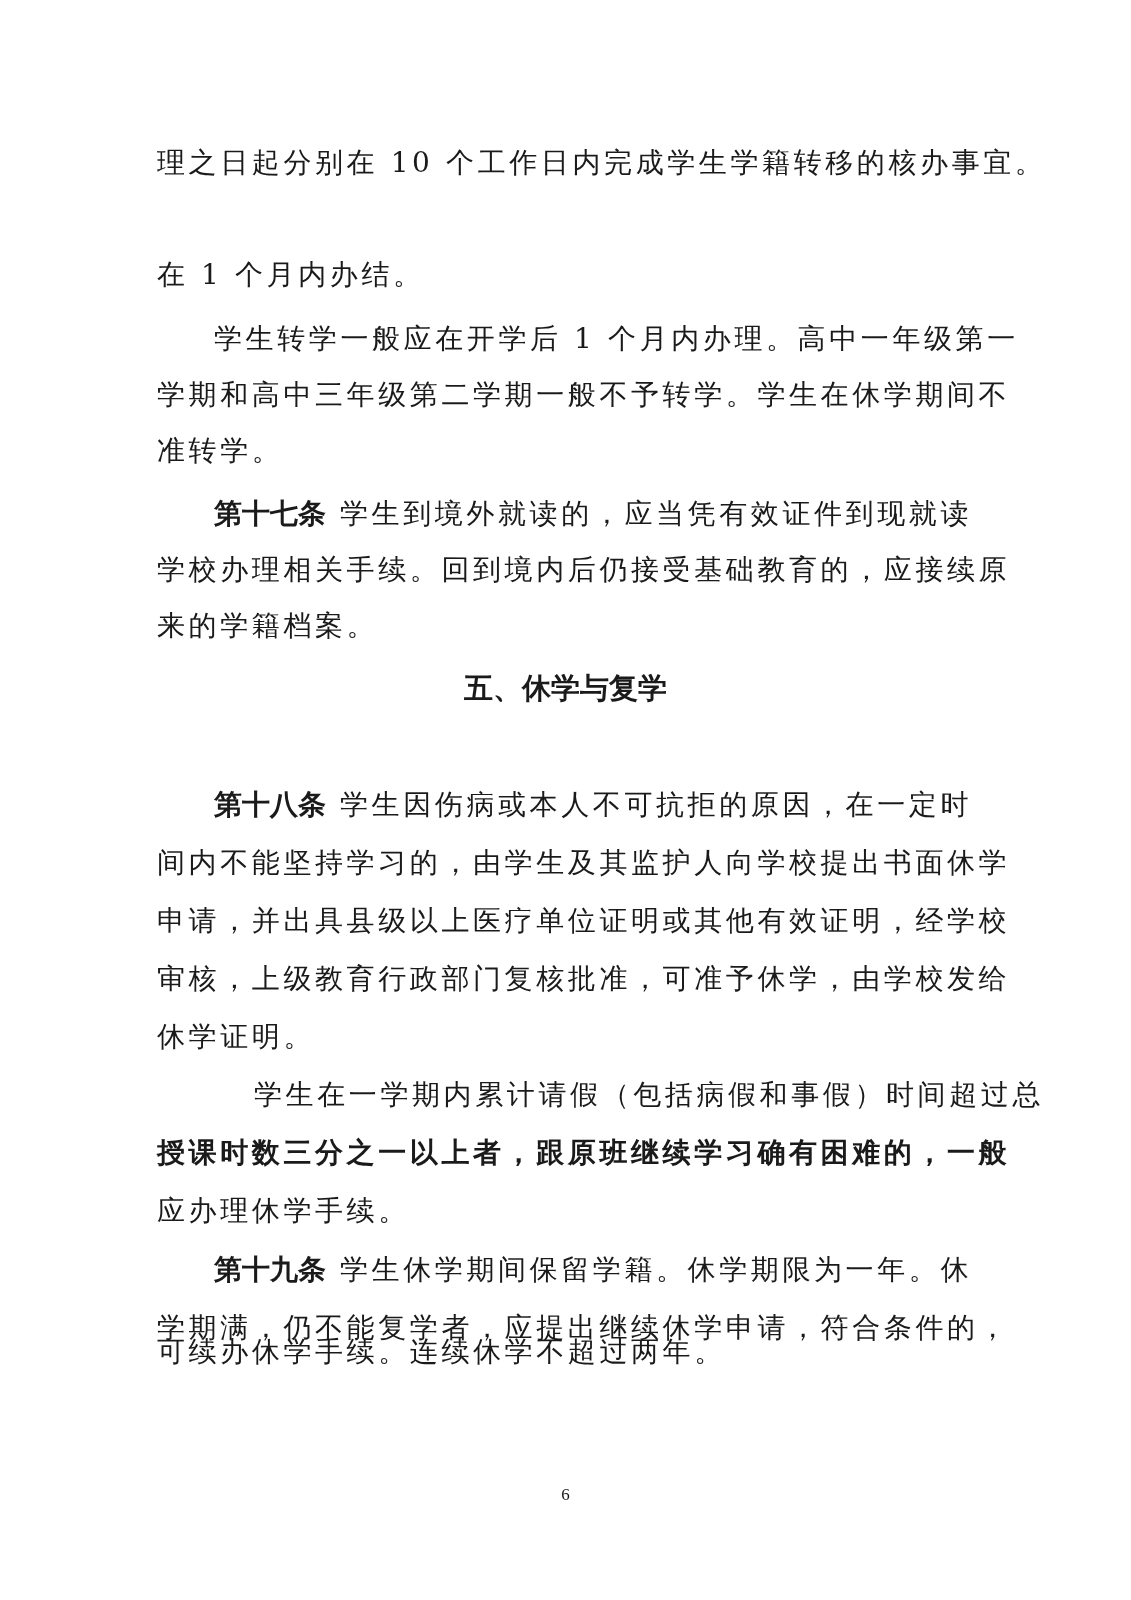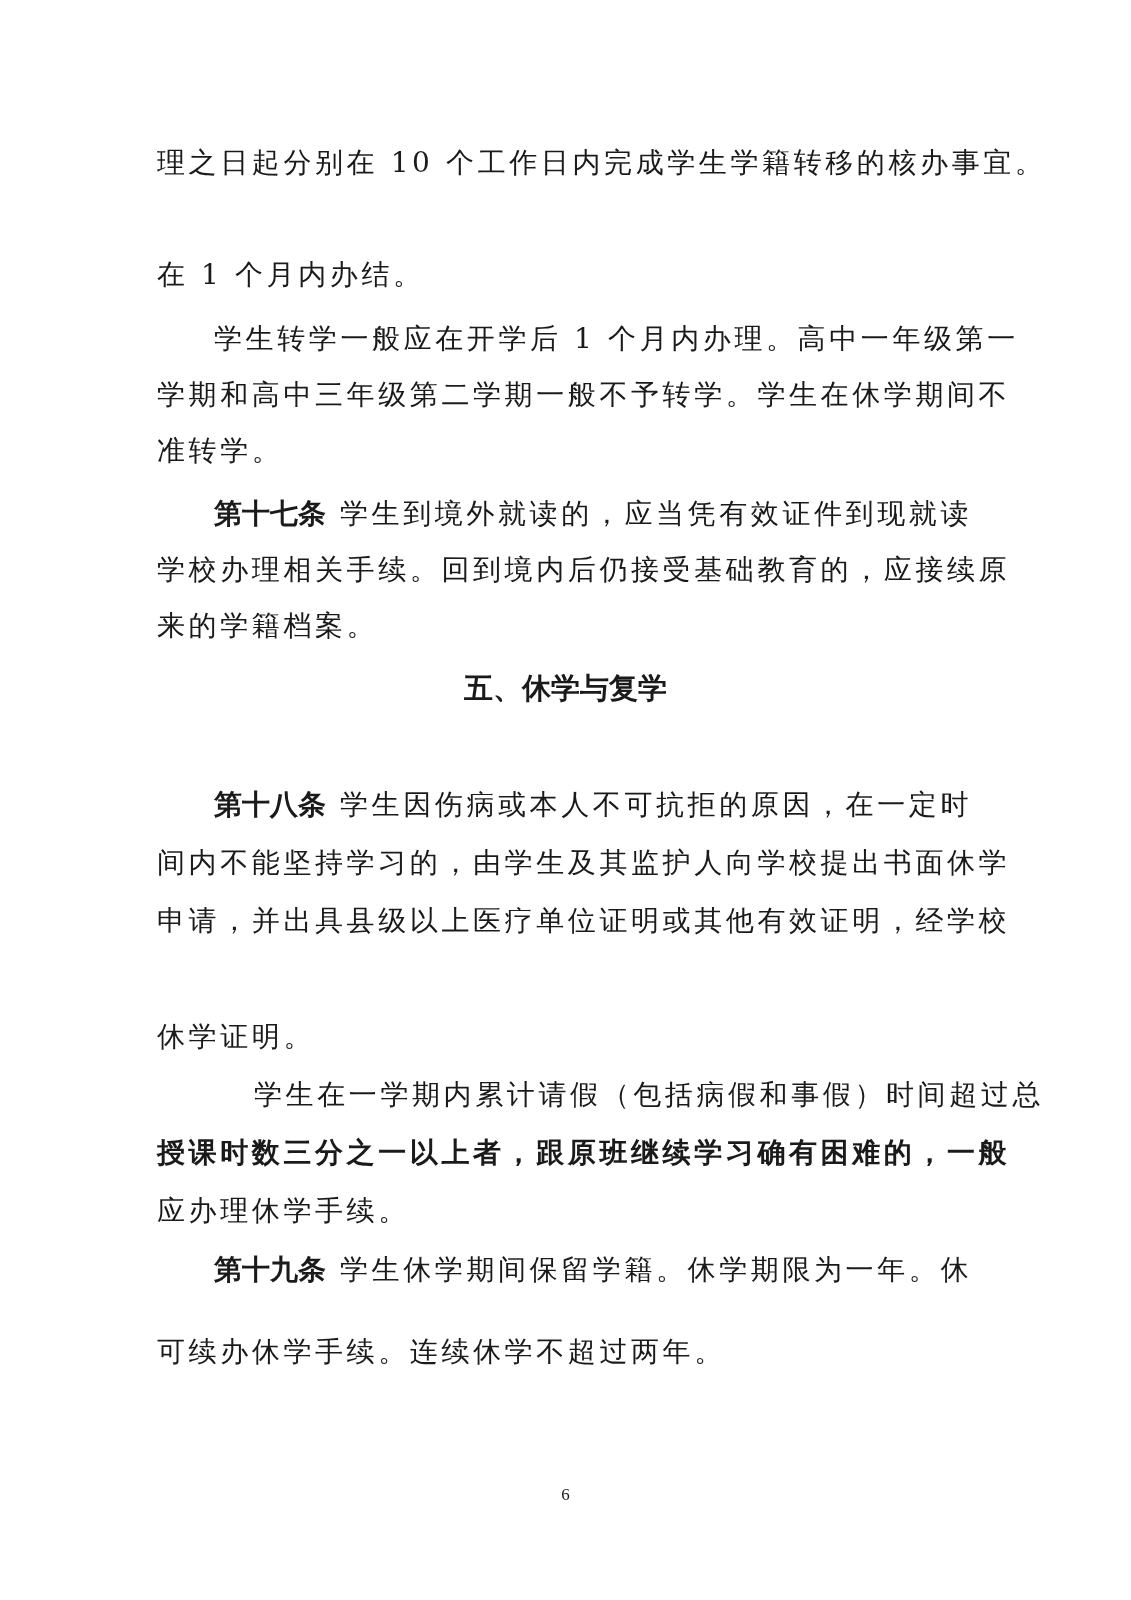--- a/index.html
+++ b/index.html
@@ -83,25 +83,27 @@
   <div class="line" style="top:550px;">学校办理相关手续。回到境内后仍接受基础教育的，应接续原</div>
   <div class="line last" style="top:606px;">来的学籍档案。</div>
 
   <div class="heading" style="top:668px;">五、休学与复学</div>
 
   <div class="line" style="top:785px; left:214px; width:743px;">
     <span class="art">第十八条</span><span>学生因伤病或本人不可抗拒的原因，在一定时</span>
   </div>
   <div class="line" style="top:843px;">间内不能坚持学习的，由学生及其监护人向学校提出书面休学</div>
   <div class="line" style="top:901px;">申请，并出具县级以上医疗单位证明或其他有效证明，经学校</div>
+  <div class="line" style="top:959px;">审核，上级教育行政部门复核批准，可准予休学，由学校发给</div>
   <div class="line last" style="top:1017px;">休学证明。</div>
 
   <div class="line" style="top:1075px; left:214px; width:743px;margin-left:40px;">学生在一学期内累计请假（包括病假和事假）时间超过总</div>
   <div class="line" style="top:1133px;font-weight:bold;">授课时数三分之一以上者，跟原班继续学习确有困难的，一般</div>
   <div class="line last" style="top:1191px;">应办理休学手续。</div>
 
   <div class="line" style="top:1250px; left:214px; width:743px;">
     <span class="art">第十九条</span><span>学生休学期间保留学籍。休学期限为一年。休</span>
   </div>
+  <div class="line" style="top:1308px;">学期满，仍不能复学者，应提出继续休学申请，符合条件的，</div>
   <div class="line last" style="top:1332px;">可续办休学手续。连续休学不超过两年。</div>
 
   <div class="page-number">6</div>
 </div>
 
 </body></html>

